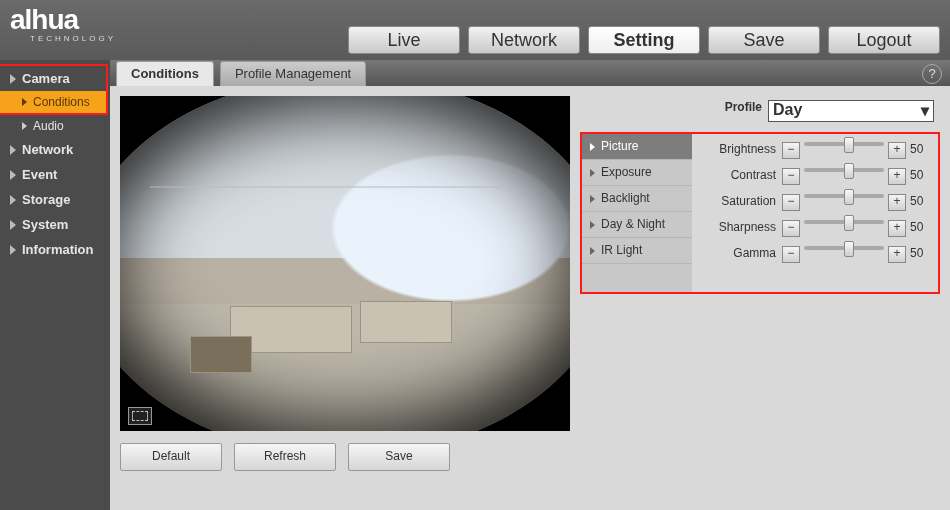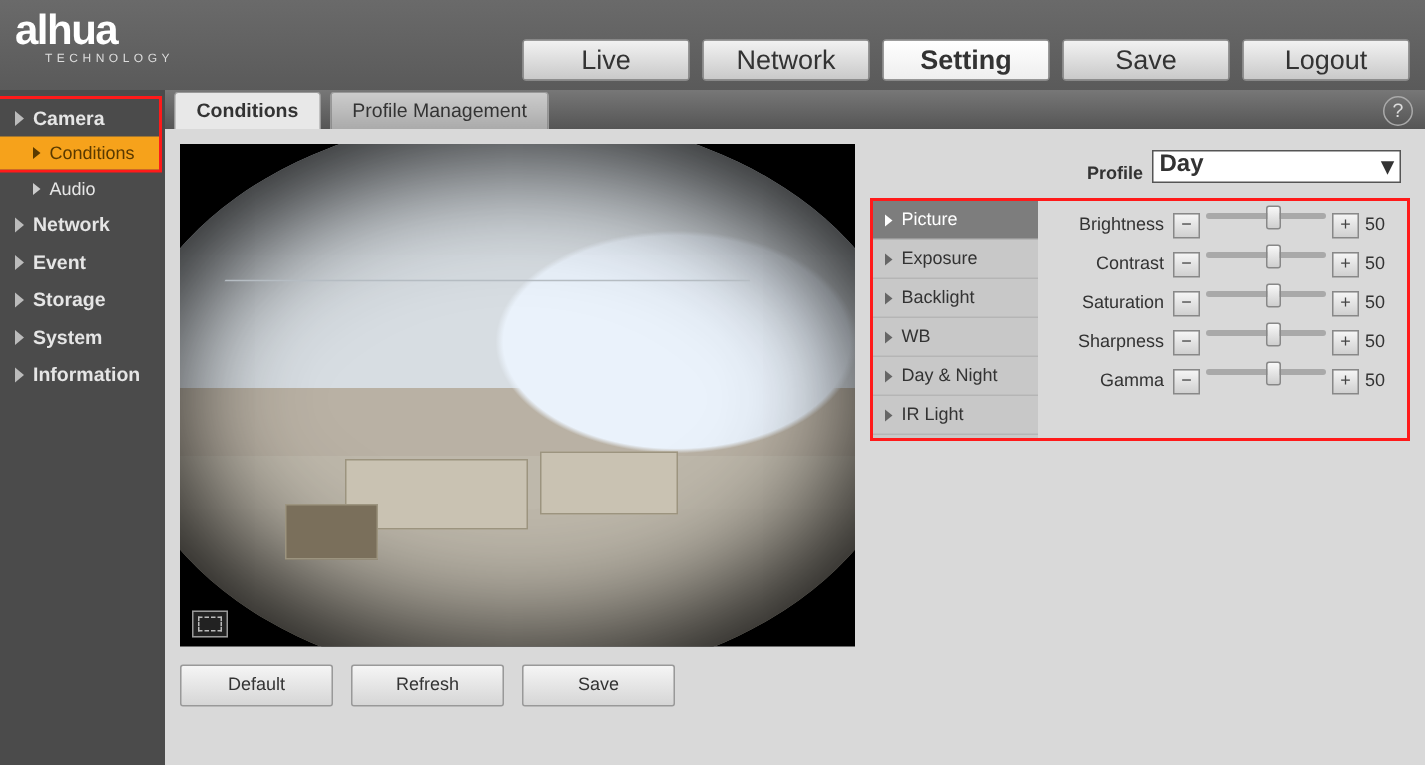--- a/index.html
+++ b/index.html
@@ -38,21 +38,21 @@
   linear-gradient(#d7dde2 0 48%, #b9b1a4 48% 60%, #beb8ab 60% 100%);
   box-shadow:inset 0 0 80px 30px rgba(0,0,0,.85)}
 .ceiling-line{position:absolute;left:70px;top:110px;width:350px;height:0;border-top:2px solid #b5bcc2;transform:perspective(400px) rotateX(55deg)}
 .desk{position:absolute;background:#c9c2b2;border:1px solid #9c947f}
 .fullscreen-icon{position:absolute;left:8px;bottom:6px;width:22px;height:16px;border:1px solid #999;background:#222;cursor:pointer}
 .fullscreen-icon::before{content:"";position:absolute;inset:3px;border:1px dashed #bbb}
 .button-row{display:flex;gap:12px;margin-top:12px}
 .act-btn{width:100px;height:26px;line-height:24px;text-align:center;border:1px solid #999;background:linear-gradient(#f5f5f5,#d6d6d6);cursor:pointer;border-radius:2px;font-size:12px}
 
 .rightpanel{flex:1;position:relative}
-.profile-row{display:flex;justify-content:flex-end;align-items:flex-end;gap:6px;padding:4px 6px 10px 0;font-weight:bold}
+.profile-row{display:flex;justify-content:flex-end;align-items:flex-start;gap:6px;padding:4px 6px 10px 0;font-weight:bold}
 .profile-select{width:160px;height:20px;border:1px solid #555;background:#fff;font-size:16px;padding-left:4px;cursor:pointer}
 .settings-box{border:2px solid #ff1a1a;display:flex;min-height:158px}
 .subtabs{width:110px;background:#c8c8c8}
 .subtab{height:25px;line-height:25px;padding-left:8px;border-bottom:1px solid #b5b5b5;cursor:pointer;display:flex;align-items:center;font-size:12px;color:#333}
 .subtab .tri-r{display:inline-block;width:0;height:0;border-top:4px solid transparent;border-bottom:4px solid transparent;border-left:5px solid #666;margin-right:6px}
 .subtab.active{background:#7d7d7d;color:#fff}
 .subtab.active .tri-r{border-left-color:#fff}
 .sliders{flex:1;padding:8px 6px 4px 6px}
 .slider-row{display:flex;align-items:flex-start;height:26px}
 .slider-row label{width:78px;text-align:right;padding-right:6px;font-size:12px}
@@ -159,24 +159,20 @@
             <div class="subtab">
                 <span class="tri-r"></span>
                 <span>Exposure</span>
               </div>
             <div class="subtab">
                 <span class="tri-r"></span>
                 <span>Backlight</span>
               </div>
             <div class="subtab">
                 <span class="tri-r"></span>
-                <span>WB</span>
-              </div>
-            <div class="subtab">
-                <span class="tri-r"></span>
                 <span>Day &amp; Night</span>
               </div>
             <div class="subtab">
                 <span class="tri-r"></span>
                 <span>IR Light</span>
               </div>
           </div>
           <div class="sliders">
             <div class="slider-row">
               <label>Brightness</label>

